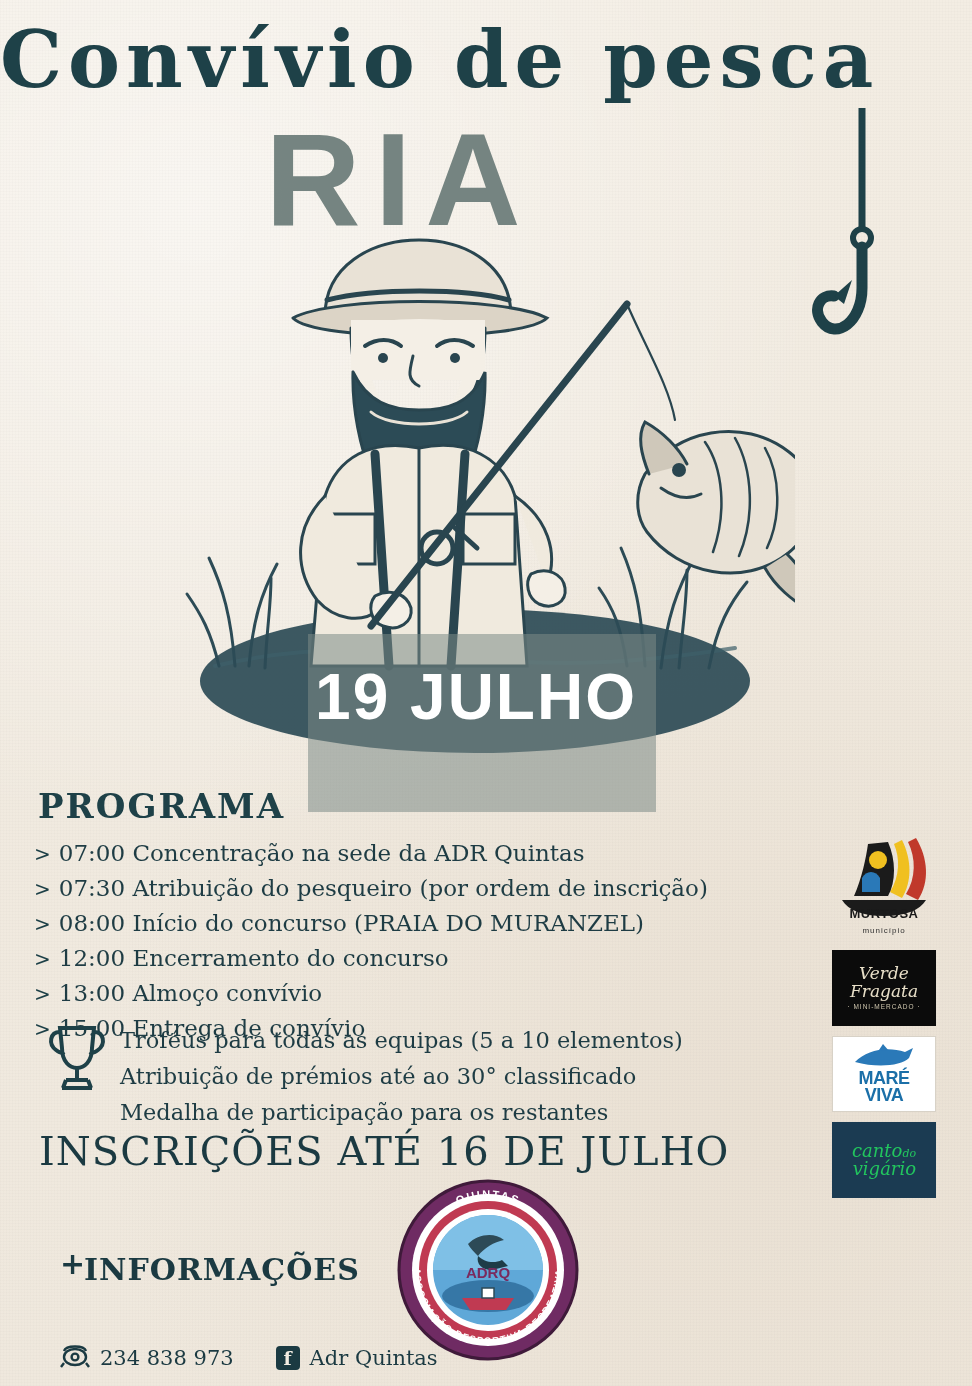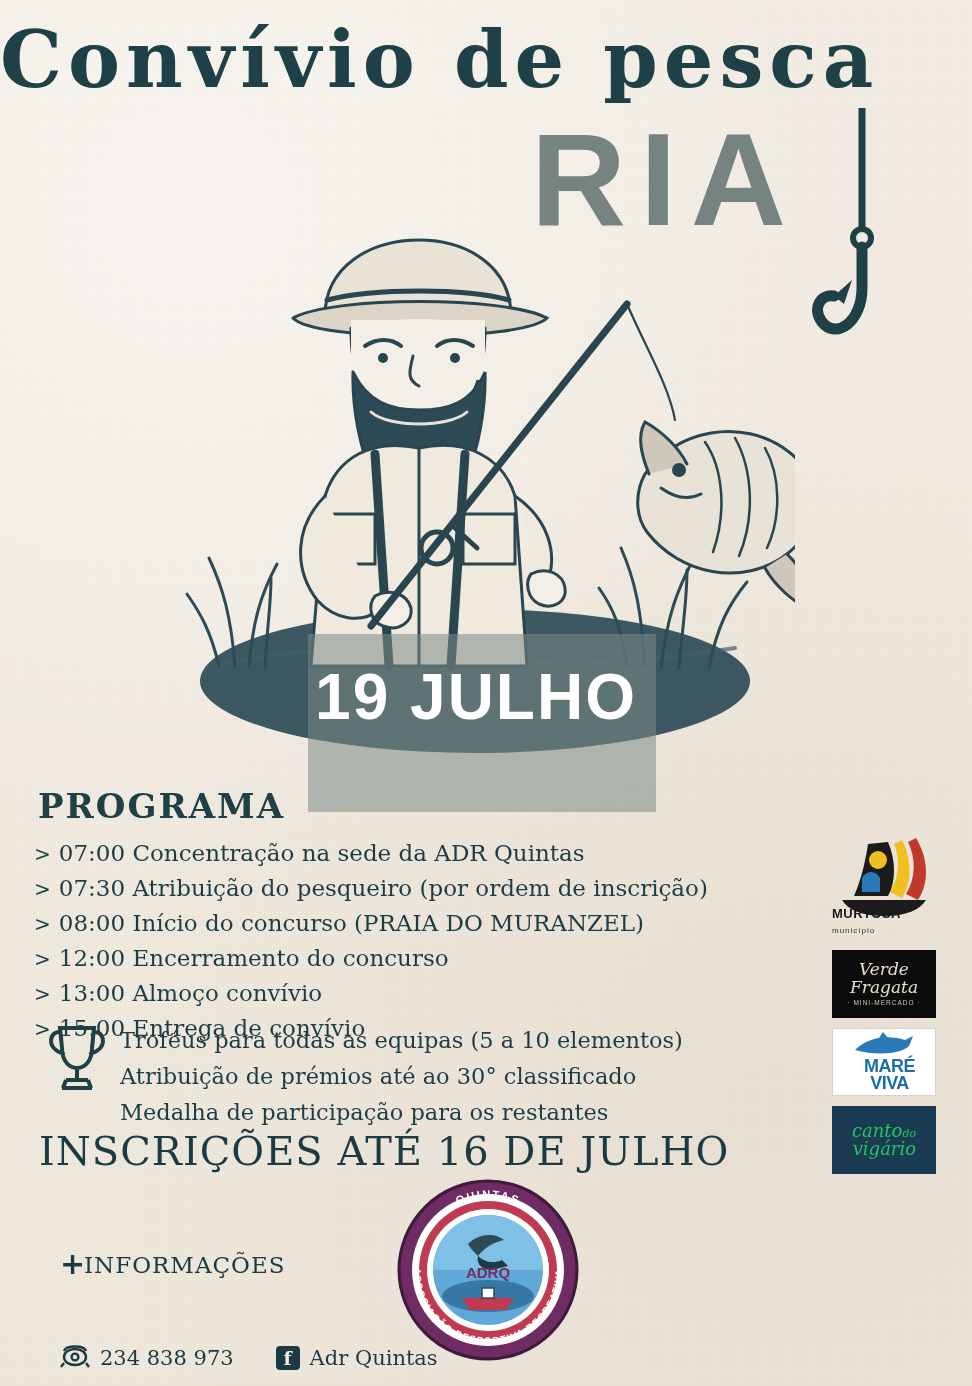--- a/index.html
+++ b/index.html
@@ -37,21 +37,21 @@
     font-family: "DejaVu Serif", serif;
     font-weight: bold;
     font-size: 78px;
     letter-spacing: 6px;
     color: #1e4148;
     white-space: nowrap;
   }
   .title-ria {
     position: absolute;
     top: 104px; left: 0; width: 800px;
-    text-align: right;
+    text-align: center;
     font-family: "Liberation Sans", sans-serif;
     font-weight: bold;
     font-size: 132px;
     letter-spacing: 14px;
     color: #6f7f7c;
     opacity: 0.95;
   }
 
   .hook { position: absolute; top: 108px; left: 800px; }
   .angler { position: absolute; top: 196px; left: 175px; }
@@ -115,22 +115,22 @@
     font-size: 40px;
     letter-spacing: 1px;
     color: #1b3a42;
     white-space: nowrap;
   }
 
   .info-head {
     position: absolute;
     top: 1252px; left: 84px;
     font-family: "DejaVu Serif", serif;
-    font-weight: normal;
-    font-size: 23px;
+    font-weight: bold;
+    font-size: 30px;
     letter-spacing: 1px;
     color: #1b3a42;
     white-space: nowrap;
   }
   .plus {
     position: absolute;
     top: 1246px; left: 60px;
     font-family: "DejaVu Serif", serif;
     font-weight: bold;
     font-size: 30px;
@@ -170,21 +170,21 @@
   
   .sponsors {
     position: absolute;
     top: 820px; left: 832px;
     width: 110px;
     display: flex;
     flex-direction: column;
     gap: 10px;
   }
   .sp-box {
-    width: 104px; height: 68px;
+    width: 104px; height: 76px;
     display: flex; align-items: center; justify-content: center;
     overflow: hidden;
     position: relative;
   }
   .sp-murtosa { background: transparent; height: 120px; }
   .sp-verde { background: #0b0b0b; }
   .sp-mare { background: #ffffff; border: 1px solid #d8d2c7; }
   .sp-canto { background: #1b3b52; }
   .verde-txt {
     font-family: "DejaVu Serif", serif;
@@ -215,20 +215,21 @@
     font-family: "DejaVu Serif", serif;
     font-style: italic;
     color: #22c55e;
     font-size: 18px;
     line-height: 1;
     text-align: right;
   }
   .murtosa-txt {
     position: absolute;
     bottom: 4px; left: 0; width: 100%;
+    text-align: center;
     font-family: "Liberation Sans", sans-serif;
     font-weight: bold;
     font-size: 13px;
     color: #1a1a1a;
     letter-spacing: 0.5px;
   }
   .murtosa-sub {
     font-weight: normal;
     font-size: 8px;
     letter-spacing: 1px;
@@ -465,21 +466,21 @@
 
     <div class="sp-box sp-verde">
       <div class="verde-txt">
         <span>Verde</span><br>
         <span>Fragata</span>
         <div class="verde-sub">· MINI-MERCADO ·</div>
       </div>
     </div>
 
     <div class="sp-box sp-mare">
-      <div style="display:flex;flex-direction:column;align-items:flex-end;">
+      <div style="display:flex;flex-direction:column;align-items:center;">
         <svg width="62" height="26" viewBox="0 0 62 26">
           <path d="M2 18 C14 6 34 2 52 8 L60 4 L56 14 C48 22 24 24 2 18 Z" fill="#2a79b8"></path>
           <path d="M26 6 L30 0 L36 7 Z" fill="#2a79b8"></path>
         </svg>
         <div class="mare-txt">
           <span>MARÉ</span><br>
           <span>VIVA</span>
         </div>
       </div>
     </div>

